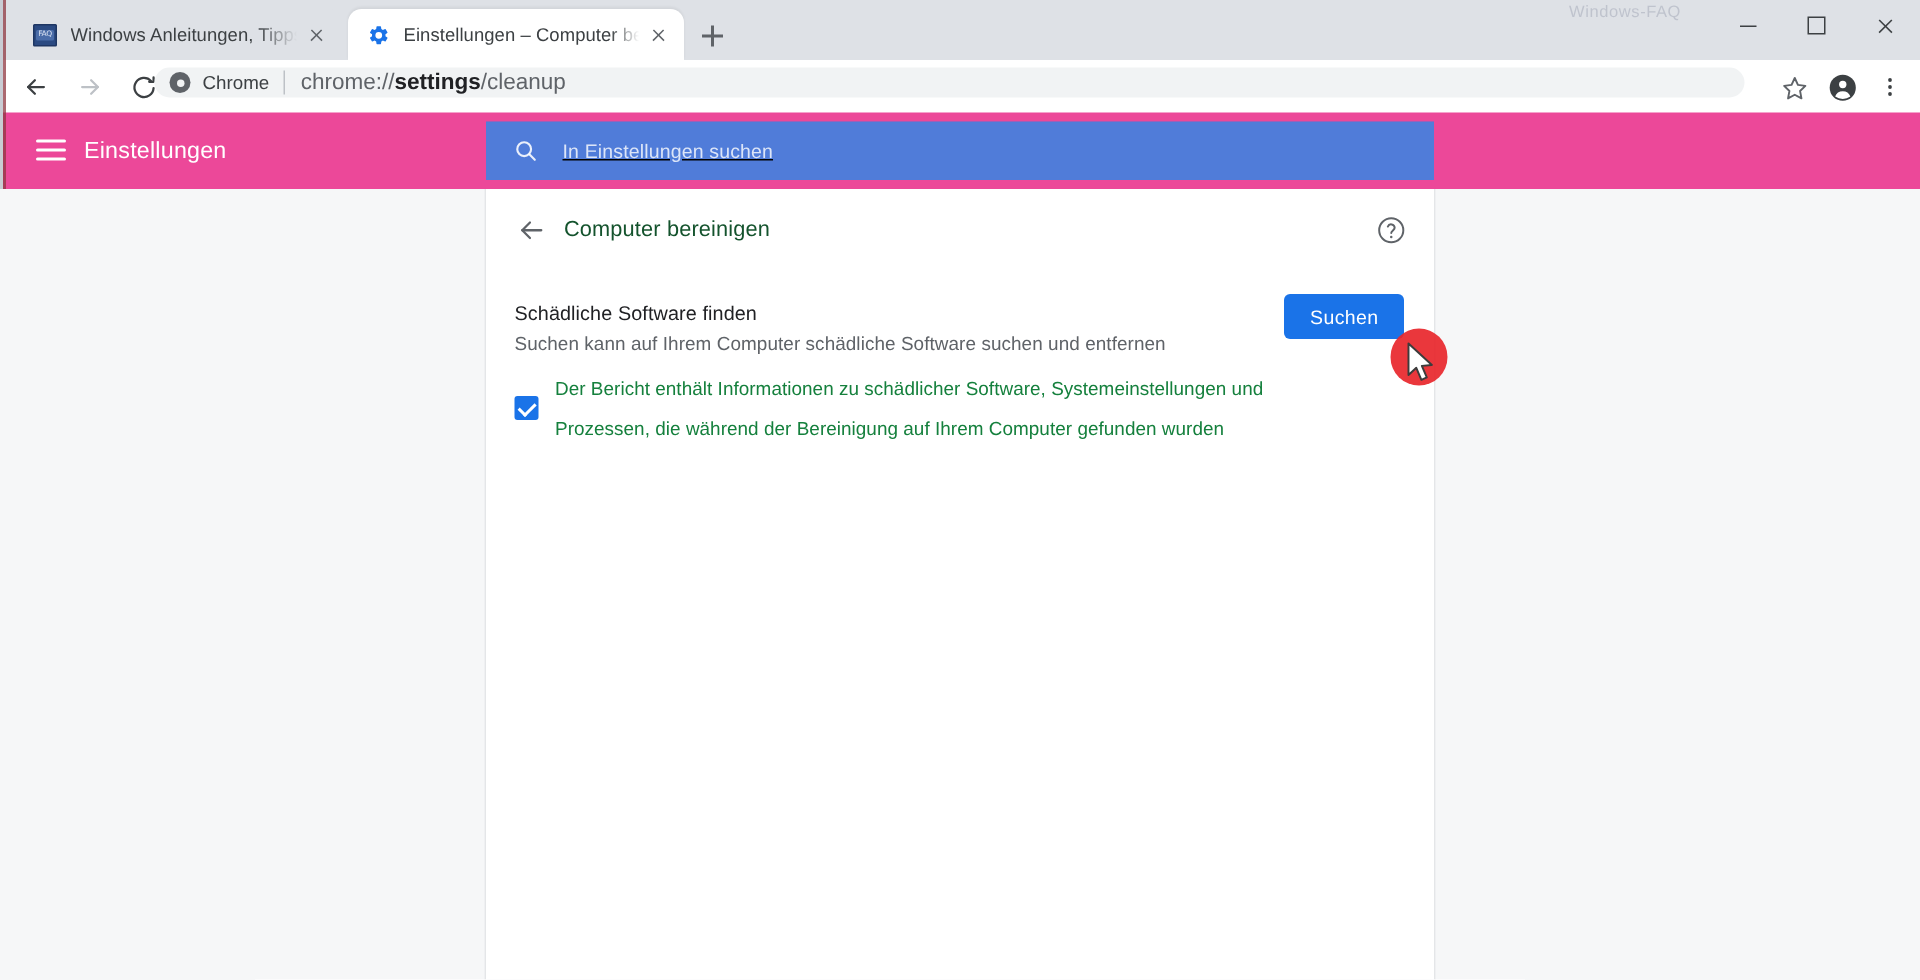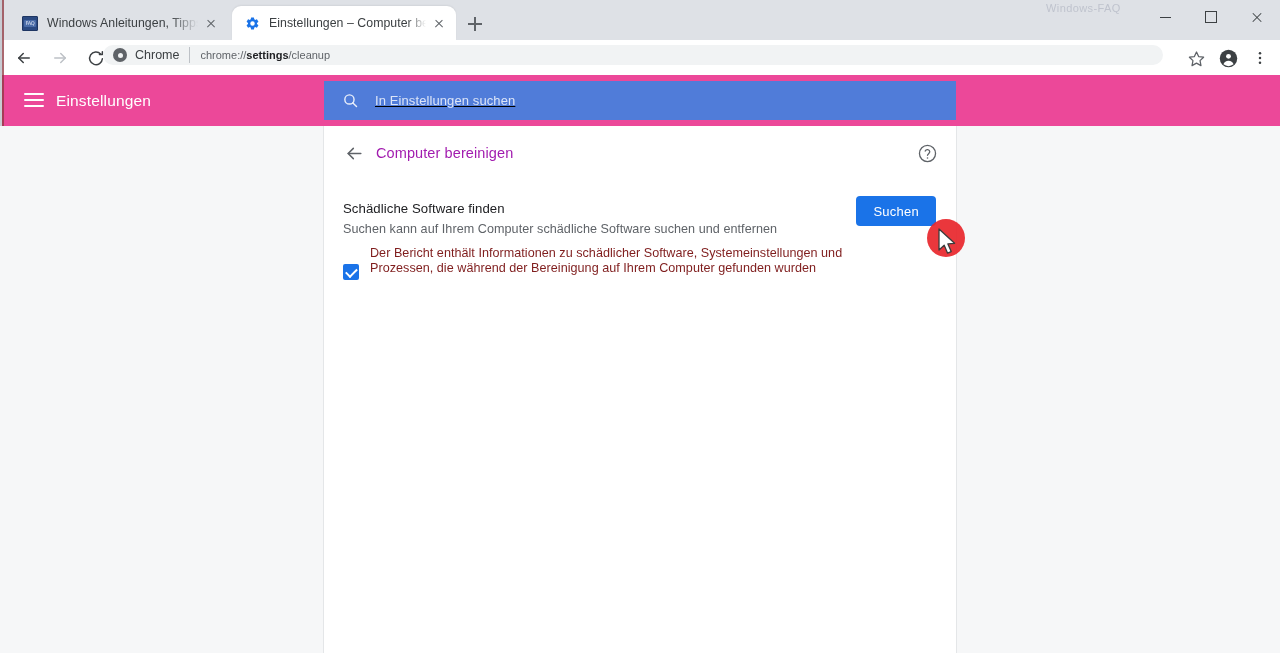--- a/index.html
+++ b/index.html
@@ -203,21 +203,21 @@
     color: #3c4043;
     margin-left: 8px;
     line-height: 14px;
   }
   .omni-sep {
     width: 1px; height: 16px;
     background: #bdc1c6;
     margin: 0 10px;
   }
   .omni-url {
-    font-size: 11px;
+    font-size: 15px;
     color: #5f6368;
     line-height: 14px;
     white-space: nowrap;
   }
   .omni-url b { color: #202124; font-weight: 700; }
 
   .tb-right {
     position: absolute;
     right: 4px; top: 4px;
     display: flex; align-items: center;
@@ -313,21 +313,21 @@
     left: 18px; top: 15px;
     width: 24px; height: 24px;
     display: flex; align-items: center; justify-content: center;
     border-radius: 50%;
   }
   .card-title {
     position: absolute;
     left: 52px; top: 0; height: 53px;
     display: flex; align-items: center;
     font-size: 14.5px;
-    color: #a21caf;
+    color: #14532d;
     letter-spacing: 0.1px;
   }
   .help-icon {
     position: absolute;
     right: 16px; top: 14px;
     width: 26px; height: 26px;
     display: flex; align-items: center; justify-content: center;
     border-radius: 50%;
   }
 
@@ -389,22 +389,22 @@
     position: absolute;
     left: 5px; top: 2px;
     width: 4.5px; height: 9px;
     border: solid #ffffff;
     border-width: 0 2px 2px 0;
     transform: rotate(45deg);
   }
   .check-label {
     margin-left: 11px;
     font-size: 12.6px;
-    color: #7f1d1d;
-    line-height: 15px;
+    color: #15803d;
+    line-height: 27px;
     letter-spacing: 0.03px;
     max-width: 535px;
   }
 
   
   .left-edge {
     position: absolute;
     left: 2px; top: 0;
     width: 2px; height: 126px;
     background: #8f3740;

